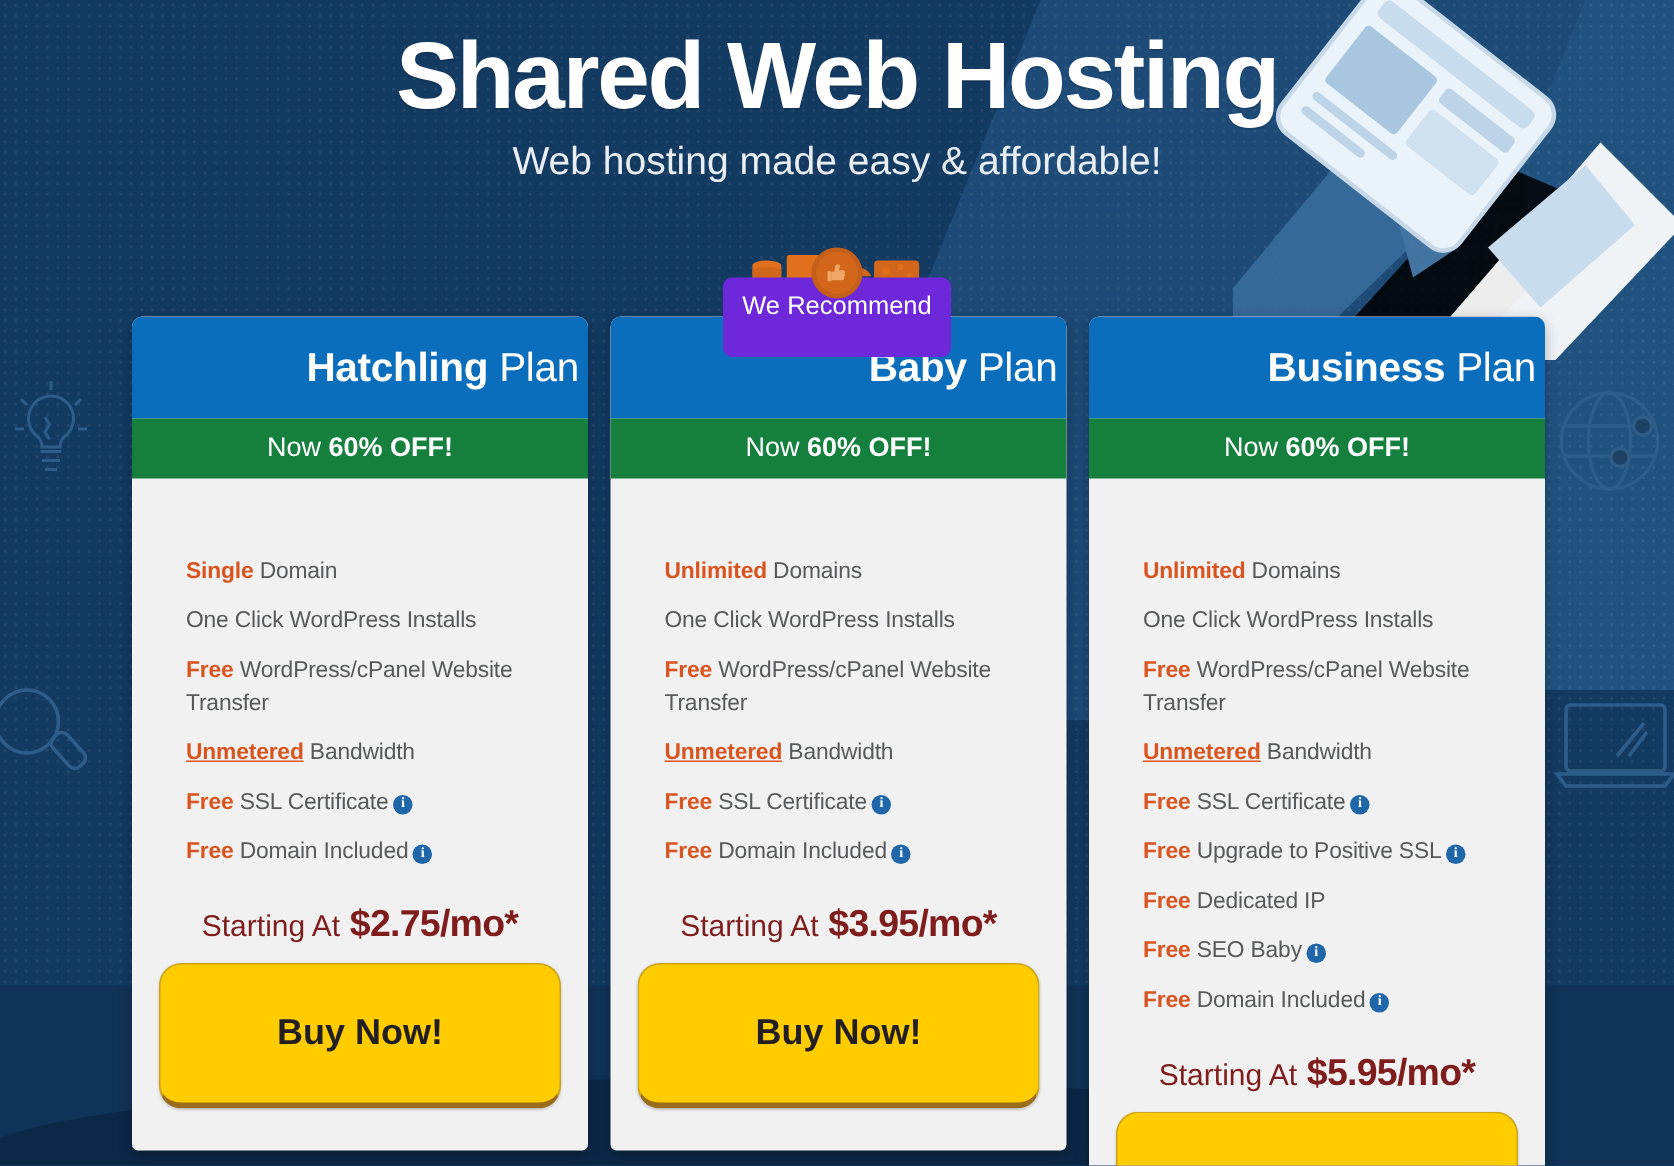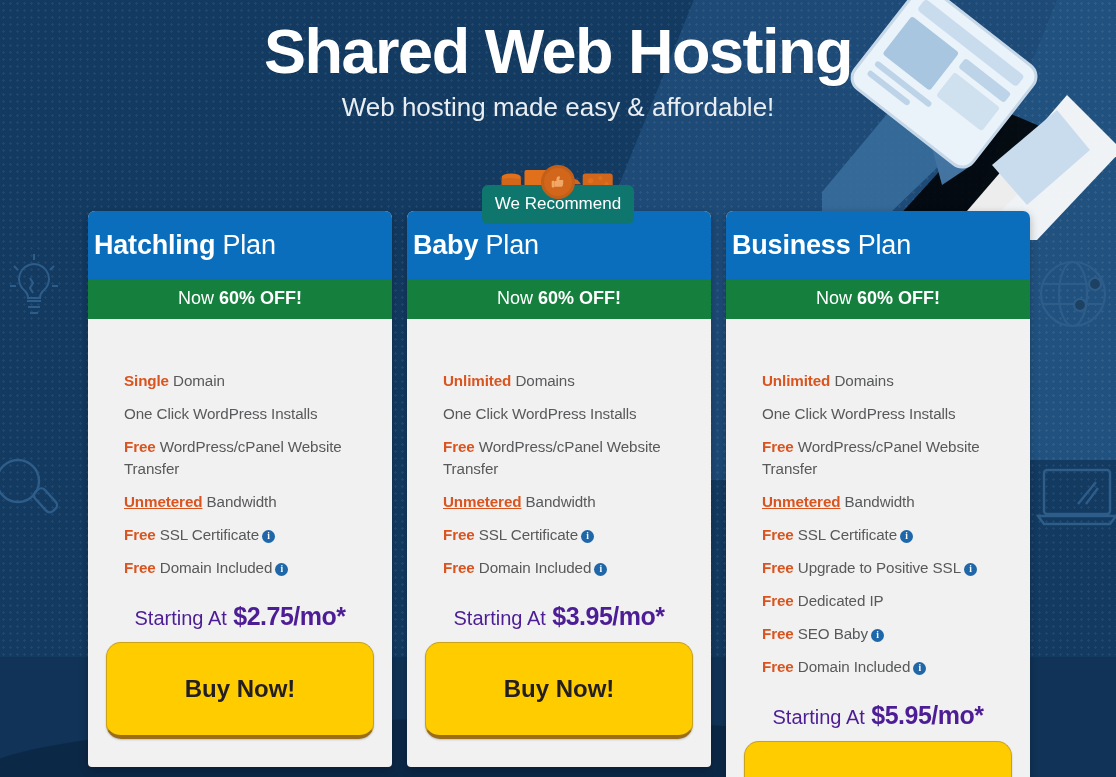--- a/index.html
+++ b/index.html
@@ -59,21 +59,21 @@
     width:304px; background:#f1f1f1;
     border-radius:7px 7px 4px 4px;
     box-shadow:0 3px 9px rgba(0,0,0,.28);
     overflow:hidden; position:relative;
     display:flex; flex-direction:column;
     min-height:535px;
   }
   .card.featured { margin-top:0; }
 
   .card-head {
-    background:#0a6ebd; color:#fff; text-align:left;
+    background:#0a6ebd; color:#fff; text-align:right;
     padding:19px 6px 18px;
     font-size:27px; letter-spacing:-.2px;
   }
   .card-head b { font-weight:bold; }
   .card-head span { font-weight:400; }
 
   .card-off {
     background:#15803d; color:#fff; text-align:center;
     padding:9px 4px 10px; font-size:18px;
   }
@@ -89,21 +89,21 @@
   .feature .hl { color:#d9541e; font-weight:bold; }
   .feature .hl.under { text-decoration:underline; }
   .info-ico {
     display:inline-block; width:13px; height:13px; border-radius:50%;
     background:#1f67a8; color:#fff; font-size:9.5px; font-weight:bold;
     line-height:13px; text-align:center; vertical-align:1px;
     margin-left:3px; font-family:"Liberation Serif", serif;
   }
 
   .price {
-    text-align:center; font-size:20px; color:#4c1d95;
+    text-align:center; font-size:20px; color:#7f1d1d;
     padding:6px 4px 11px;
   }
   .price .amt { font-weight:bold; font-size:25px; letter-spacing:-.5px; }
 
   .buy-btn {
     display:block; margin:0 18px 28px; padding:32px 0;
     background:#ffcc00; border:1px solid #caa31a;
     border-bottom:4px solid #9a6d1b;
     border-radius:15px; text-align:center;
     font-size:24px; font-weight:bold; color:#231f20;
@@ -111,22 +111,22 @@
     font-family:"Liberation Sans", sans-serif;
   }
 
   
   .badge-wrap{
     position:absolute; top:163px; left:50%; transform:translateX(-50%);
     width:152px; text-align:center; z-index:6;
   }
   .badge-deco{ position:absolute; left:0; top:0; width:152px; height:30px; }
   .badge-body{
-    position:relative; background:#0f766e; color:#fff;
-    border-radius:6px; padding:9px 0 10px; font-size:17px;
+    position:relative; background:#6d28d9; color:#fff;
+    border-radius:6px; padding:9px 0 24px; font-size:17px;
     margin-top:22px;
   }
   .badge-circle{
     position:absolute; left:50%; top:2px; transform:translateX(-50%);
     width:34px; height:34px; border-radius:50%;
     background:#d2661a; border:3px solid #c35f18;
     display:flex; align-items:center; justify-content:center;
     z-index:3;
   }
 </style>

